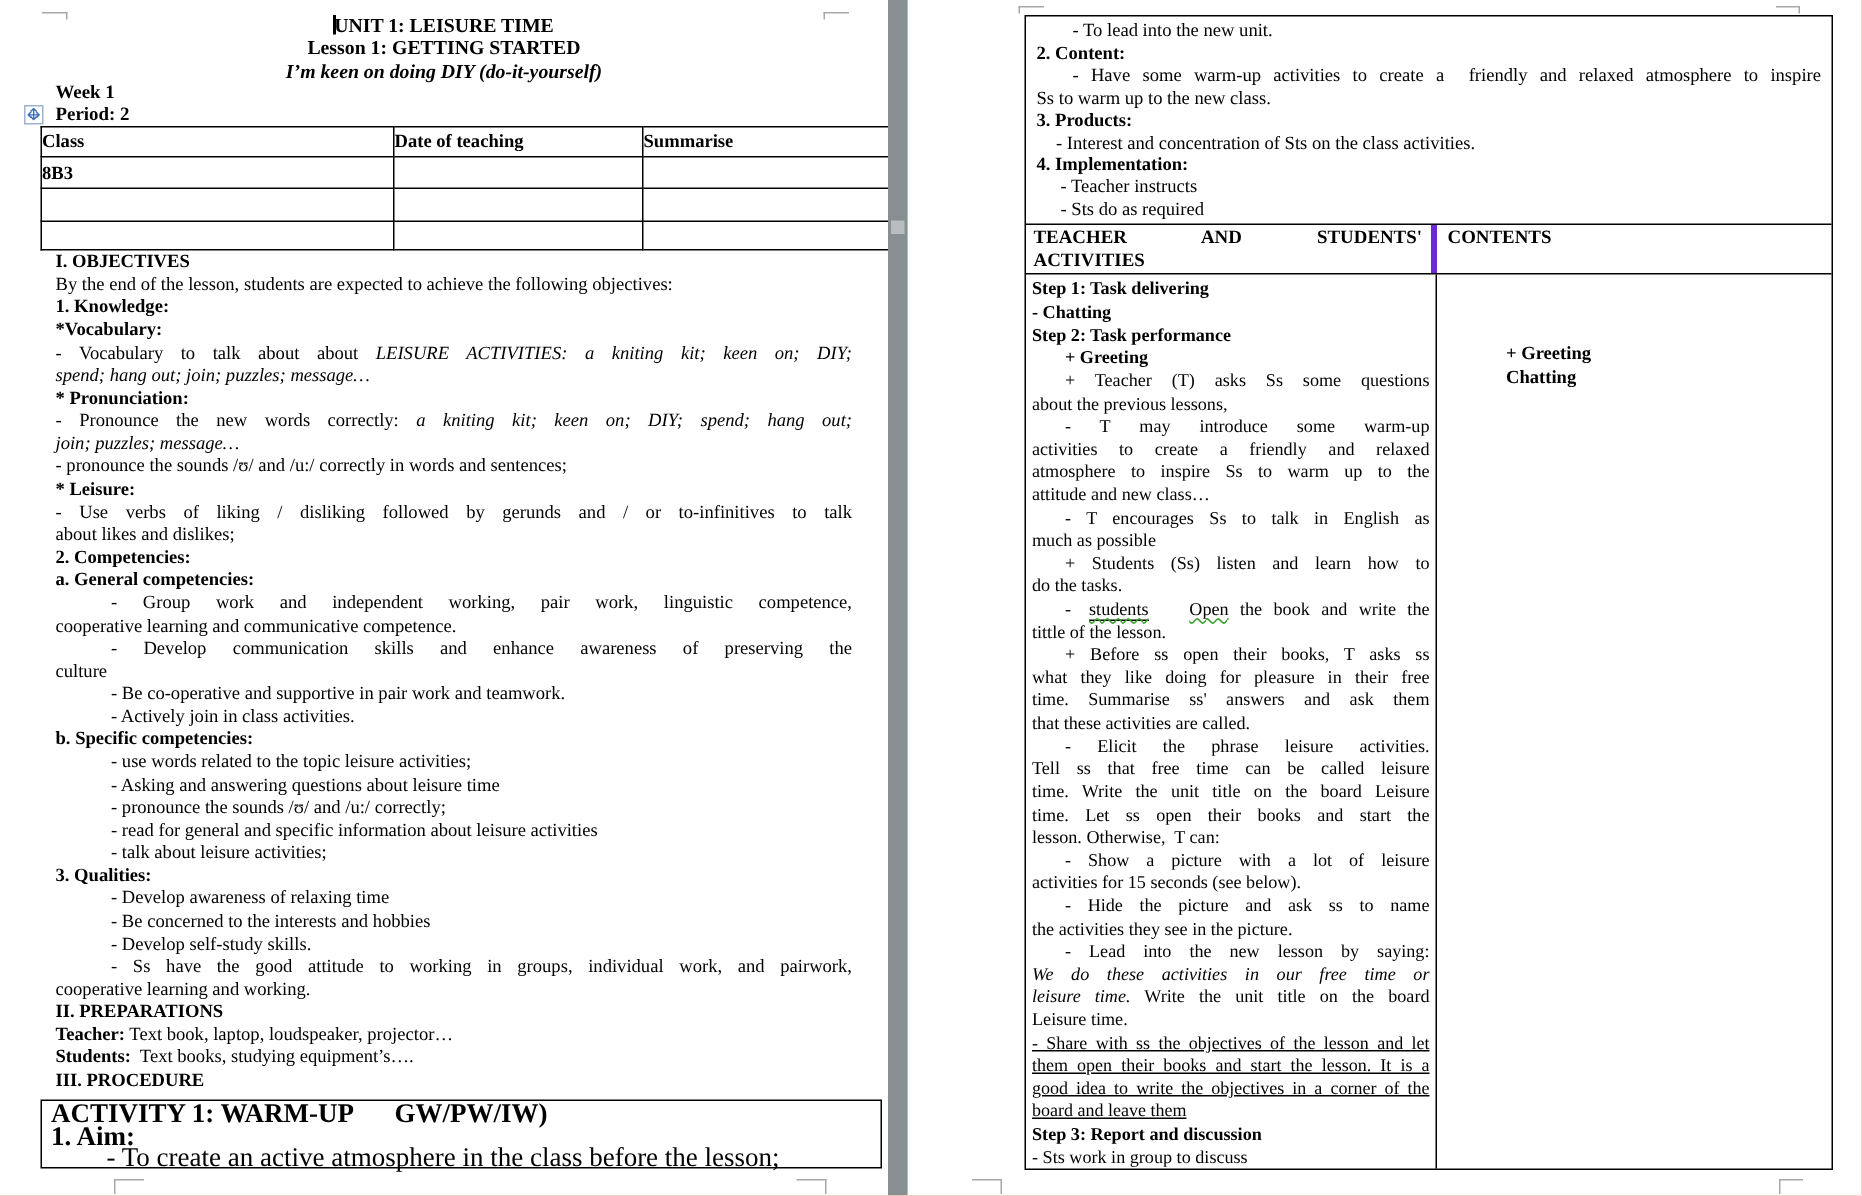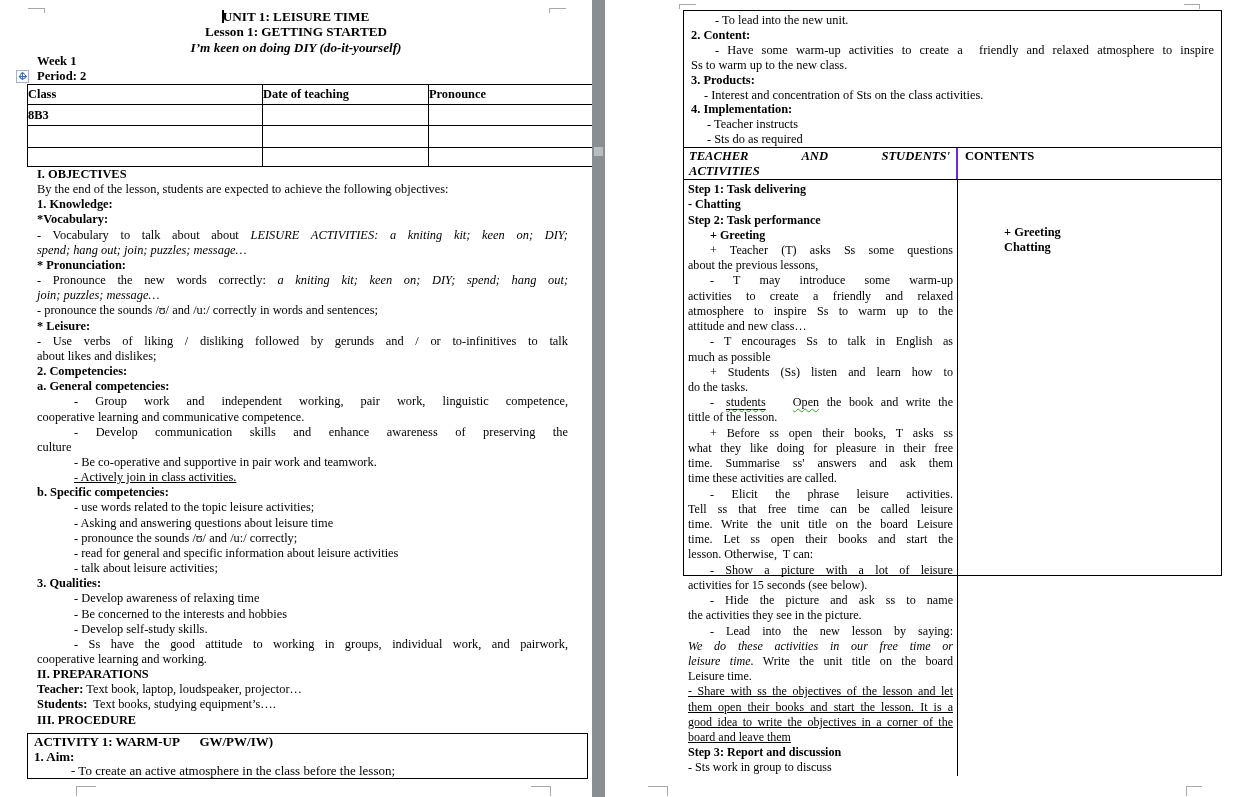--- a/index.html
+++ b/index.html
@@ -40,28 +40,28 @@
   .jst{text-align:justify;text-align-last:justify;}
   .sb{font-weight:bold;}
   .si{font-style:italic;}
   .su{border-bottom:1.5px solid #000;}
   .ssq{text-decoration:underline wavy #3aa02c;text-decoration-thickness:1px;text-underline-offset:2px;text-decoration-skip-ink:none;margin-left:12px;}
   .cond{font-size:12px;text-decoration:underline;}
 
   .p1body{position:absolute;left:37px;top:167px;width:531px;font-size:12.4px;line-height:15.15px;}
 
   .actbox{position:absolute;left:27px;top:733px;width:561px;height:46px;border:1.5px solid #000;
-          padding:1px 6px;font-size:13px;line-height:14.6px;}
-
-  
-  .p2tab{position:absolute;left:78px;top:10px;width:539px;height:566px;border:1px solid #000;
+          padding:1px 6px;font-size:18px;line-height:14.6px;}
+
+  
+  .p2tab{position:absolute;left:78px;top:10px;width:539px;height:770px;border:1px solid #000;
          display:flex;flex-direction:column;}
   .p2row1{height:139px;border-bottom:1px solid #000;padding:2px 7px 0 7px;font-size:12.4px;line-height:14.9px;}
   .p2head{height:34px;border-bottom:1px solid #000;display:flex;font-weight:bold;font-size:12.6px;line-height:15px;}
-  .p2head .hl{width:274px;border-right:2px solid #6d28d9;padding:1px 6px 0 5px;font-style:italic;}
+  .p2head .hl{width:274px;border-right:4px solid #6d28d9;padding:1px 6px 0 5px;}
   .p2head .hr{flex:1;padding:1px 6px 0 7px;}
   .p2body{flex:1;display:flex;}
   .p2left{width:274px;border-right:1px solid #000;padding:2px 4px 0 4px;font-size:12.1px;line-height:15.22px;}
   .p2right{flex:1;padding:45px 6px 0 46px;font-size:12.4px;line-height:15.2px;}
 </style>
 </head>
 <body>
 
 <div id="canvas">
 
@@ -92,21 +92,21 @@
     <table class="ctab">
       <colgroup>
           <col style="width:235px">
           <col style="width:166px">
           <col style="width:164px">
         </colgroup>
       <tbody>
           <tr style="height:20px">
         <td>Class</td>
         <td>Date of teaching</td>
-        <td>Pronounce</td>
+        <td>Summarise</td>
       </tr>
       <tr style="height:21px">
         <td>8B3</td>
         <td></td>
         <td></td>
       </tr>
       <tr style="height:22px">
         <td></td>
         <td></td>
         <td></td>
@@ -133,21 +133,21 @@
         <div class="tl"><span class="sb">* Leisure:</span></div>
         <div class="tl jst"><span>- Use verbs of liking / disliking followed by gerunds and / or to-infinitives to talk</span></div>
         <div class="tl"><span>about likes and dislikes;</span></div>
         <div class="tl"><span class="sb">2. Competencies:</span></div>
         <div class="tl"><span class="sb">a. General competencies:</span></div>
         <div class="tl jst" style="text-indent: 37px;"><span>- Group work and independent working, pair work, linguistic competence,</span></div>
         <div class="tl"><span>cooperative learning and communicative competence.</span></div>
         <div class="tl jst" style="text-indent: 37px;"><span>- Develop communication skills and enhance awareness of preserving the</span></div>
         <div class="tl"><span>culture</span></div>
         <div class="tl" style="text-indent: 37px;"><span>- Be co-operative and supportive in pair work and teamwork.</span></div>
-        <div class="tl" style="text-indent: 37px; text-decoration: underline;"><span>- Actively join in class activities.</span></div>
+        <div class="tl" style="text-indent: 37px;"><span>- Actively join in class activities.</span></div>
         <div class="tl"><span class="sb">b. Specific competencies:</span></div>
         <div class="tl" style="text-indent: 37px;"><span>- use words related to the topic leisure activities;</span></div>
         <div class="tl" style="text-indent: 37px;"><span>- Asking and answering questions about leisure time</span></div>
         <div class="tl" style="text-indent: 37px;"><span>- pronounce the sounds /ʊ/ and /u:/ correctly;</span></div>
         <div class="tl" style="text-indent: 37px;"><span>- read for general and specific information about leisure activities</span></div>
         <div class="tl" style="text-indent: 37px;"><span>- talk about leisure activities;</span></div>
         <div class="tl"><span class="sb">3. Qualities:</span></div>
         <div class="tl" style="text-indent: 37px;"><span>- Develop awareness of relaxing time</span></div>
         <div class="tl" style="text-indent: 37px;"><span>- Be concerned to the interests and hobbies</span></div>
         <div class="tl" style="text-indent: 37px;"><span>- Develop self-study skills.</span></div>
@@ -209,21 +209,21 @@
             <div class="tl"><span>attitude and new class…</span></div>
             <div class="tl jst" style="text-indent: 22px;"><span>- T encourages Ss to talk in English as</span></div>
             <div class="tl"><span>much as possible</span></div>
             <div class="tl jst" style="text-indent: 22px;"><span>+ Students (Ss) listen and learn how to</span></div>
             <div class="tl"><span>do the tasks.</span></div>
             <div class="tl jst" style="text-indent: 22px;"><span>-</span><span class="su ssq">students</span><span>&nbsp; </span><span class="ssq">Open</span><span> the book and write the</span></div>
             <div class="tl"><span>tittle of the lesson.</span></div>
             <div class="tl jst" style="text-indent: 22px;"><span>+ Before ss open their books, T asks ss</span></div>
             <div class="tl jst"><span>what they like doing for pleasure in their free</span></div>
             <div class="tl jst"><span>time. Summarise ss' answers and ask them</span></div>
-            <div class="tl"><span>time these activities are called.</span></div>
+            <div class="tl"><span>that these activities are called.</span></div>
             <div class="tl jst" style="text-indent: 22px;"><span>- Elicit the phrase leisure activities.</span></div>
             <div class="tl jst"><span>Tell ss that free time can be called leisure</span></div>
             <div class="tl jst"><span>time. Write the unit title on the board Leisure</span></div>
             <div class="tl jst"><span>time. Let ss open their books and start the</span></div>
             <div class="tl"><span>lesson. Otherwise,&nbsp; T can:</span></div>
             <div class="tl jst" style="text-indent: 22px;"><span>- Show a picture with a lot of leisure</span></div>
             <div class="tl"><span>activities for 15 seconds (see below).</span></div>
             <div class="tl jst" style="text-indent: 22px;"><span>- Hide the picture and ask ss to name</span></div>
             <div class="tl"><span>the activities they see in the picture.</span></div>
             <div class="tl jst" style="text-indent: 22px;"><span>- Lead into the new lesson by saying:</span></div>

